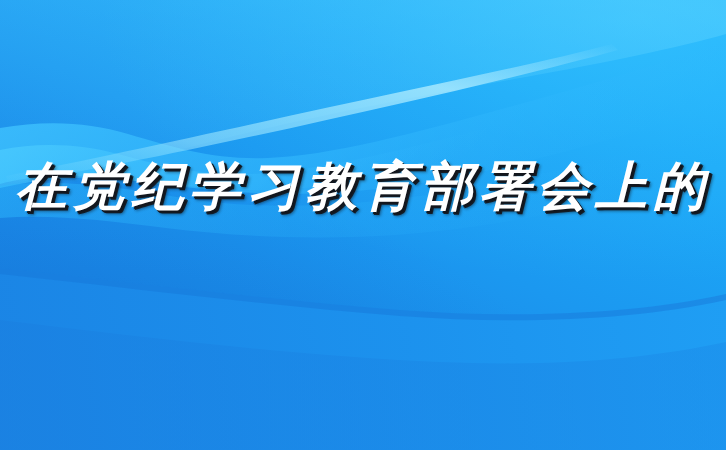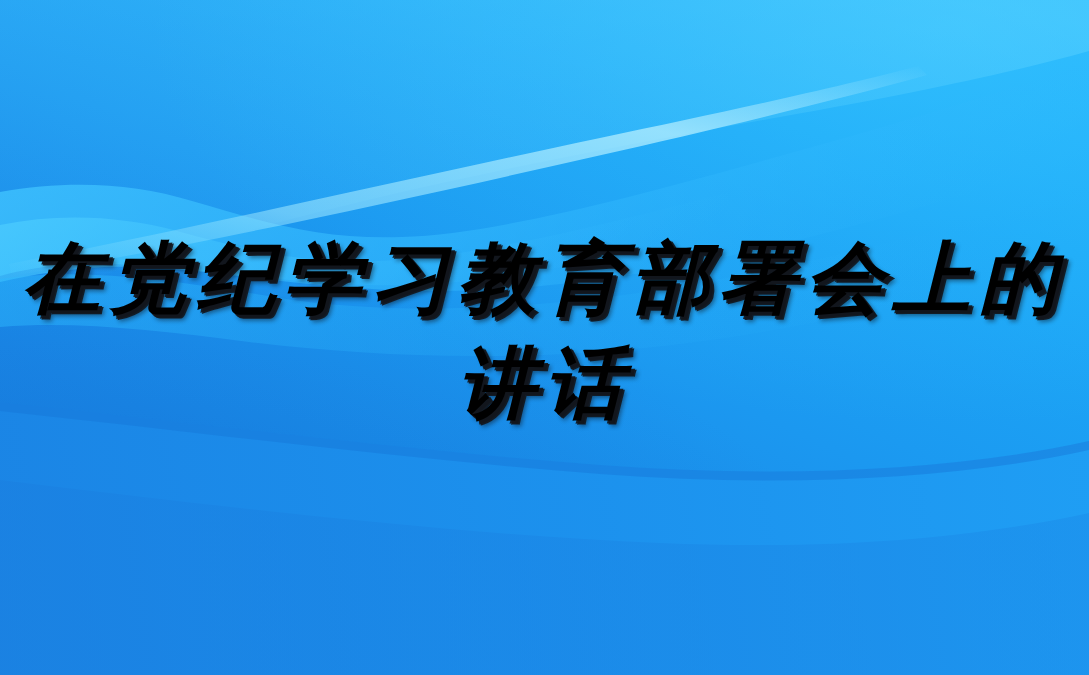--- a/index.html
+++ b/index.html
@@ -61,21 +61,21 @@
     left: 0;
     right: 0;
     top: 160px;
     text-align: center;
     line-height: 1.0;
     user-select: none;
   }
 
   .title-line {
     display: block;
-    color: #000000;
+    color: #ffffff;
     font-family: "DejaVu Serif", "Liberation Serif", serif;
     font-weight: 700;
     font-size: 52px;
     letter-spacing: 6px;
     font-style: italic;
     white-space: nowrap;
     text-shadow:
       3px 3px 0 rgba(18,22,28,0.92),
       2px 2px 0 rgba(18,22,28,0.92),
       4px 4px 3px rgba(10,14,20,0.45);
@@ -144,16 +144,15 @@
 
     <path d="M0,268 C130,282 270,300 400,310 C520,319 636,314 726,294 L726,450 L0,450 Z" fill="url(#gBottomWave)"></path>
 
     <path d="M0,268 C130,282 270,300 400,310 C520,319 636,314 726,294 L726,300 C636,320 520,325 400,316 C270,306 130,288 0,274 Z" fill="#1675d6" fill-opacity="0.45"></path>
 
     <path d="M0,320 C150,338 300,356 440,362 C560,367 652,358 726,342 L726,450 L0,450 Z" fill="url(#gBottomWave2)"></path>
   </svg>
 
   <div class="title-block">
     <span class="title-line line-1">在党纪学习教育部署会上的</span>
-    <span class="title-line line-2">讲话</span>
   </div>
 
 </div>
 
 </body></html>

